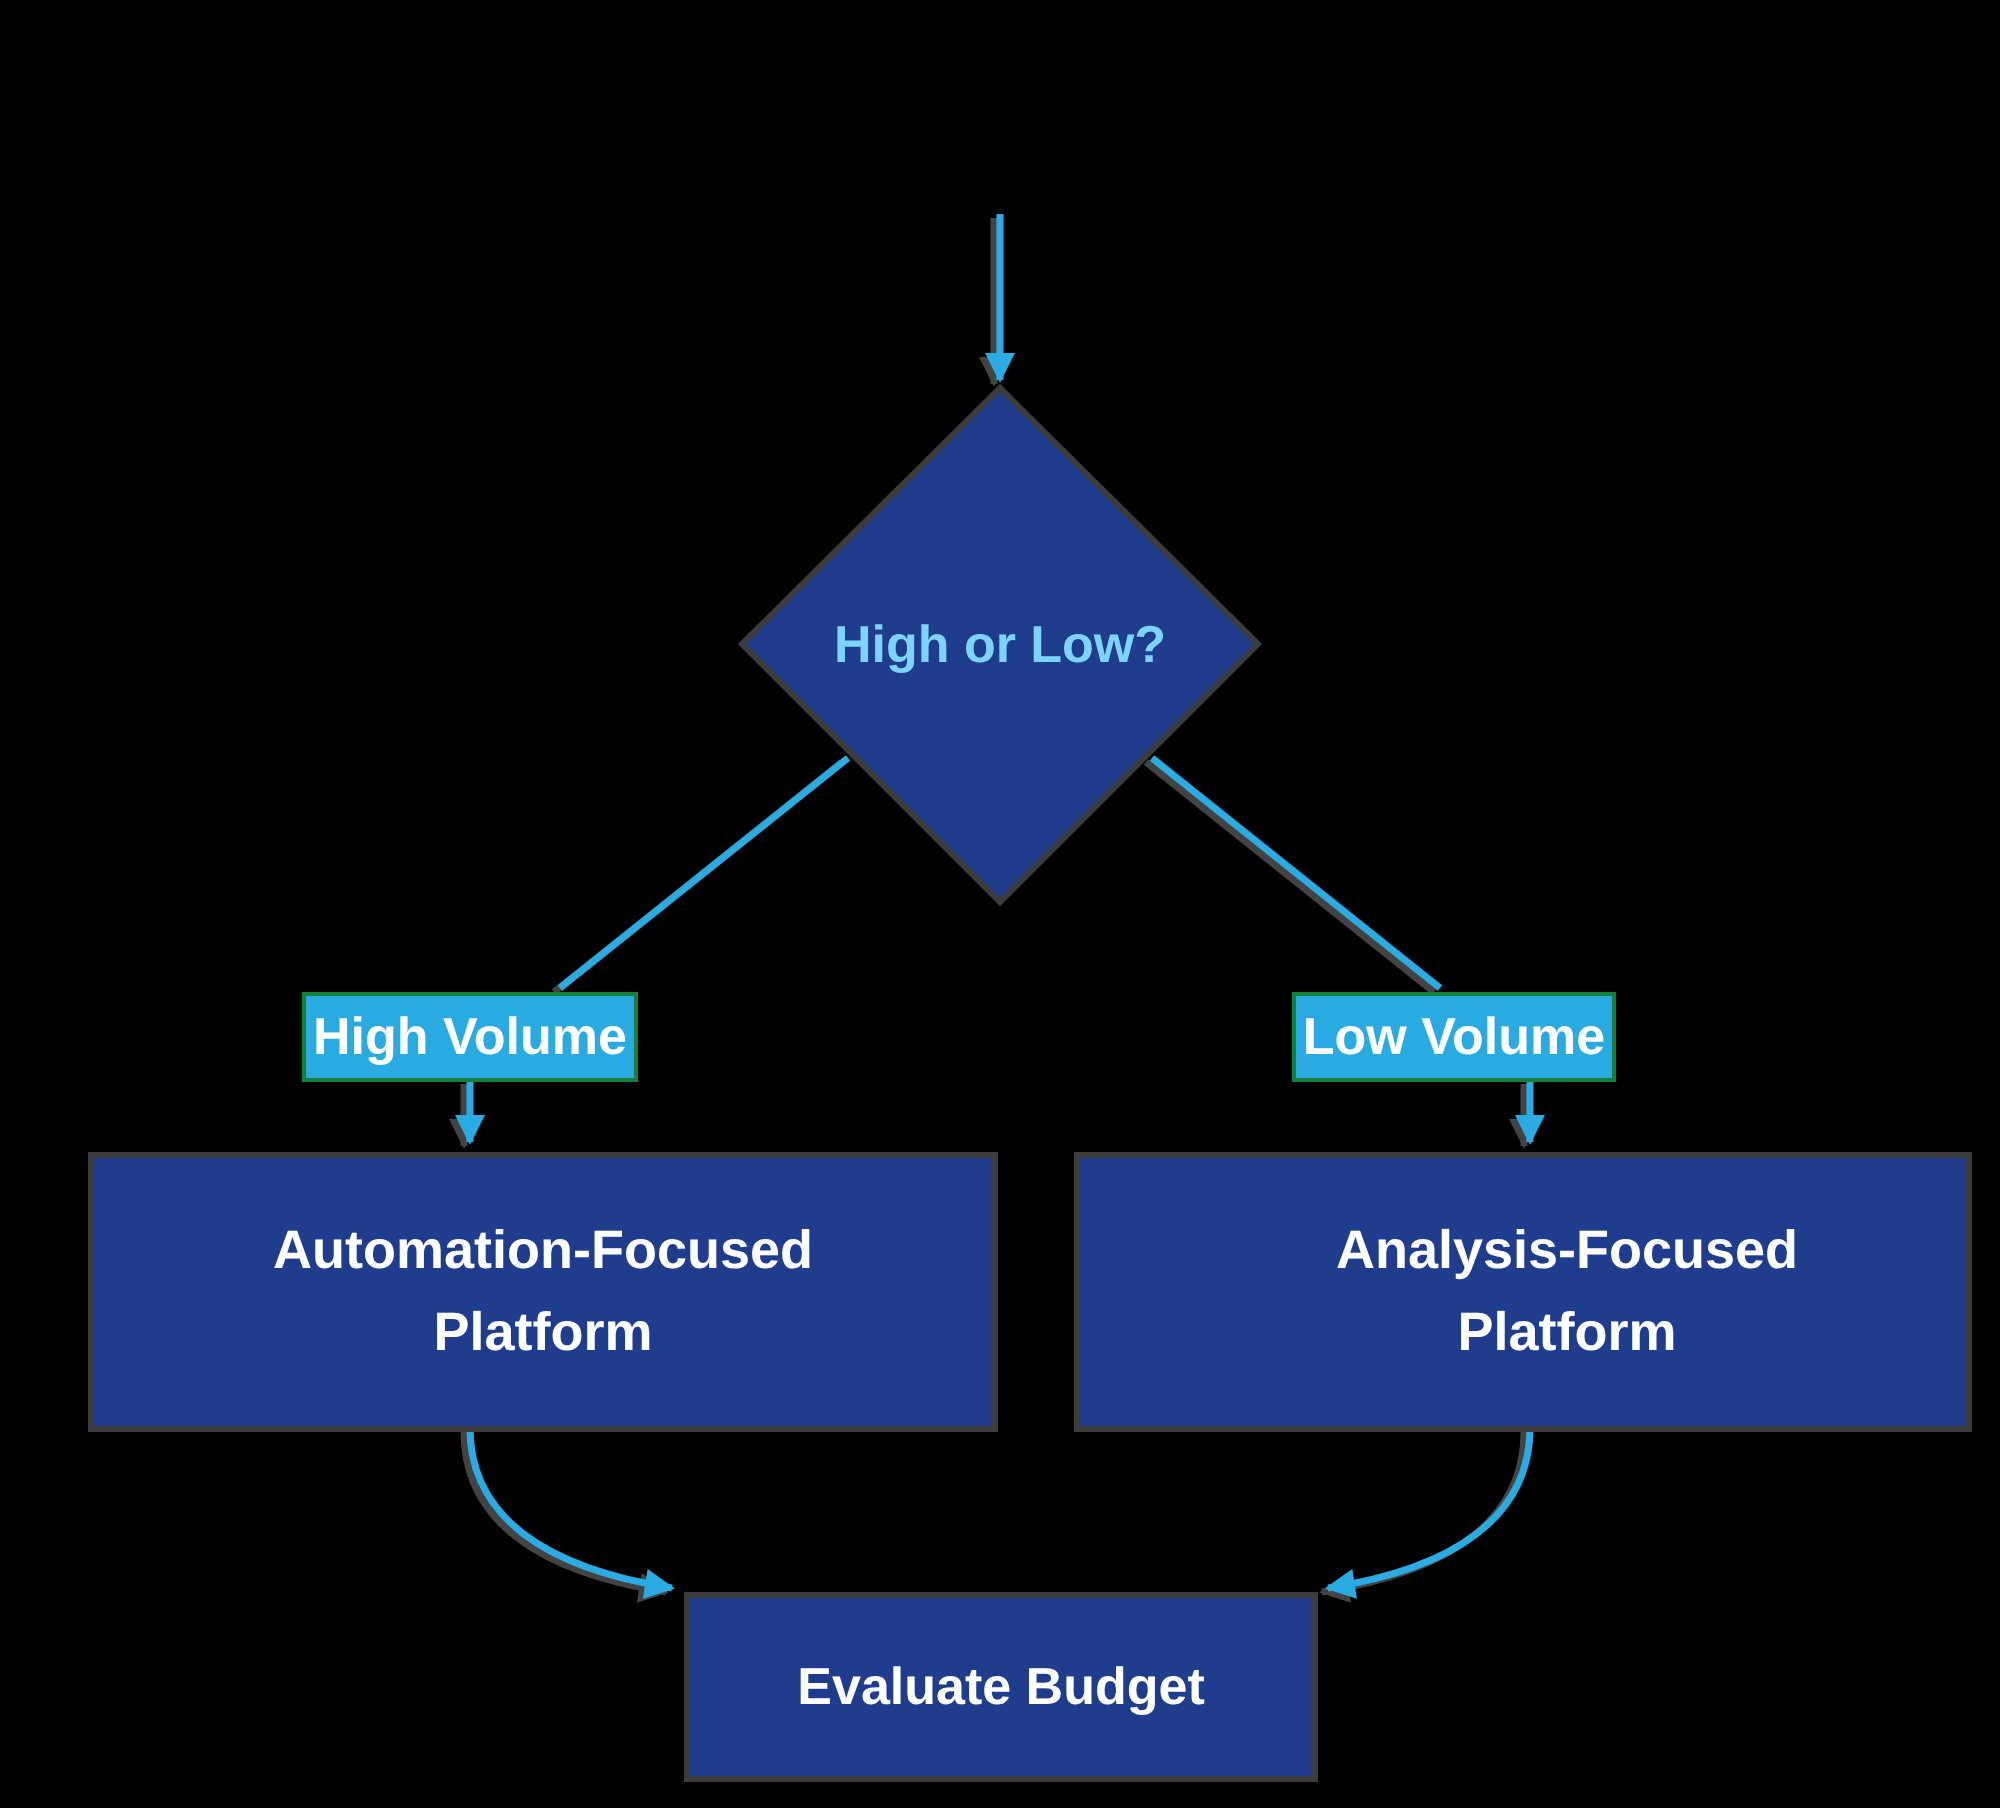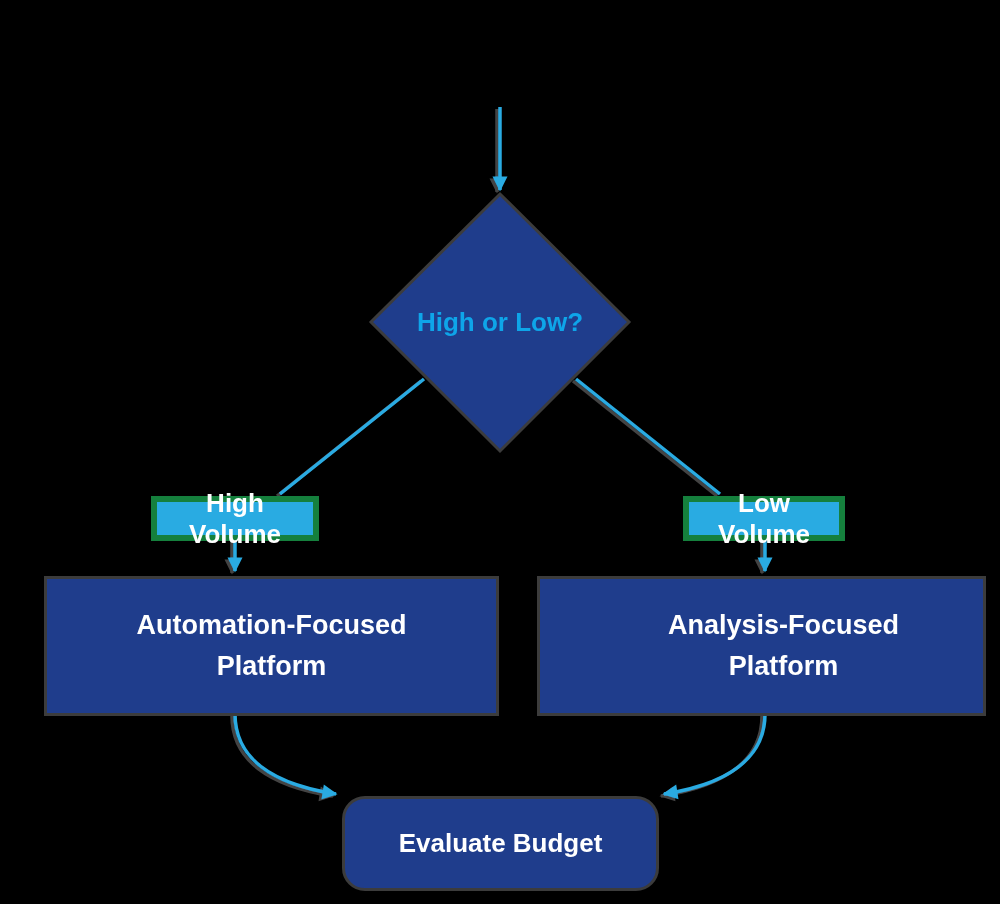--- a/index.html
+++ b/index.html
@@ -33,49 +33,49 @@
     align-items: center;
     justify-content: center;
     text-align: center;
     z-index: 2;
     font-weight: 600;
   }
   .node-assess   { left: 290px; top: 10px;  width: 420px; height: 97px;  font-size: 26px; }
   .node-automation, .node-analysis { font-size: 27px; line-height: 41px; }
   .node-automation { left: 8px;   top: 576px; width: 455px; height: 140px; margin-left: 36px; }
   .node-analysis   { left: 537px; top: 576px; width: 449px; height: 140px; padding-left: 44px; }
-  .node-budget     { left: 342px; top: 796px; width: 317px; height: 95px; font-size: 26px; border-radius: 23px; }
+  .node-budget     { left: 342px; top: 796px; width: 317px; height: 95px; font-size: 26px; }
   .diamond-label {
     position: absolute;
     left: 371px; top: 194px;
     width: 258px; height: 257px;
     display: flex;
     align-items: center;
     justify-content: center;
-    color: #0ea5e9;
+    color: #7dd3fc;
     font-size: 26px;
     font-weight: 600;
     z-index: 2;
   }
   .edge-label {
     position: absolute;
     box-sizing: border-box;
     background: #29abe2;
-    border: 6px solid #15803d;
+    border: 2px solid #15803d;
     color: #ffffff;
     font-size: 26px;
     font-weight: 600;
     display: flex;
     align-items: center;
     justify-content: center;
     text-align: center;
     z-index: 3;
   }
   .edge-label-high { left: 151px; top: 496px; width: 168px; height: 45px; }
-  .edge-label-low  { left: 683px; top: 496px; width: 162px; height: 45px; }
+  .edge-label-low  { left: 646px; top: 496px; width: 162px; height: 45px; }
   .edge-path {
     fill: none;
     stroke-width: 3.5px;
   }
 </style>
 </head>
 <body>
 
 <div class="canvas">
 

